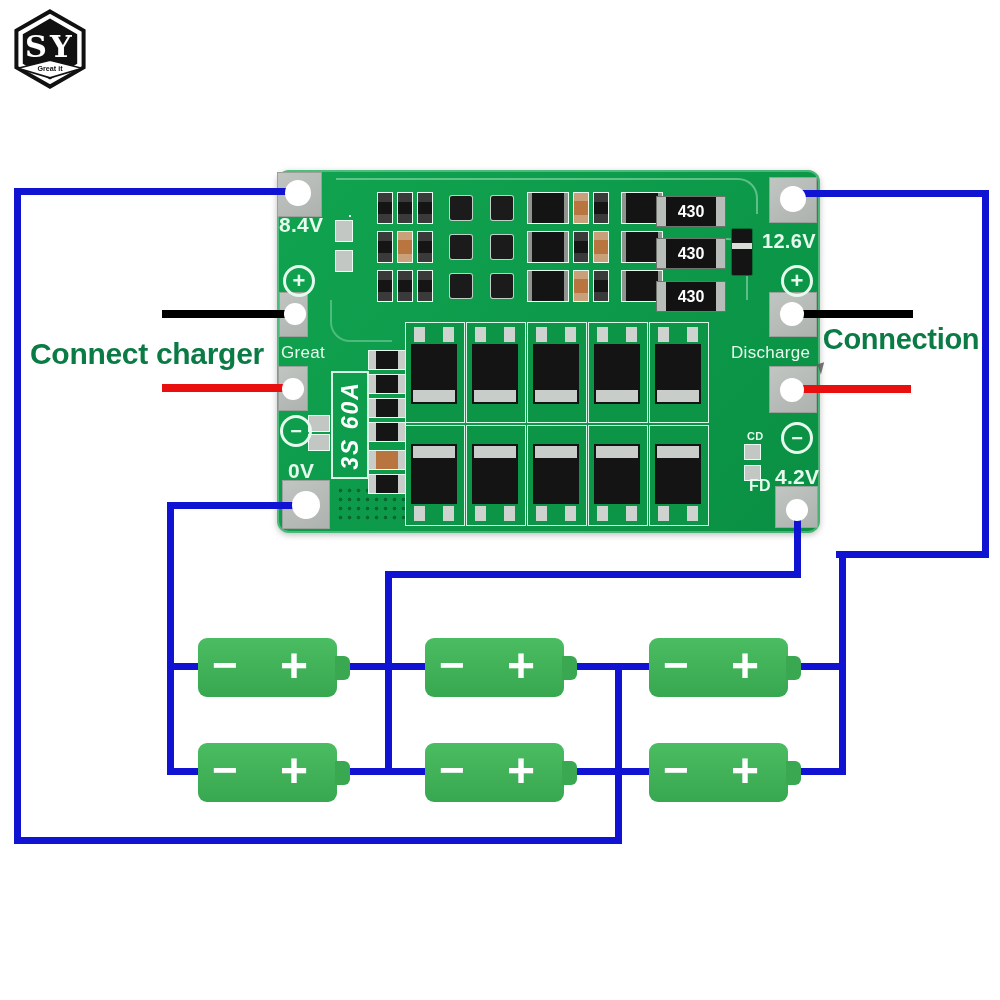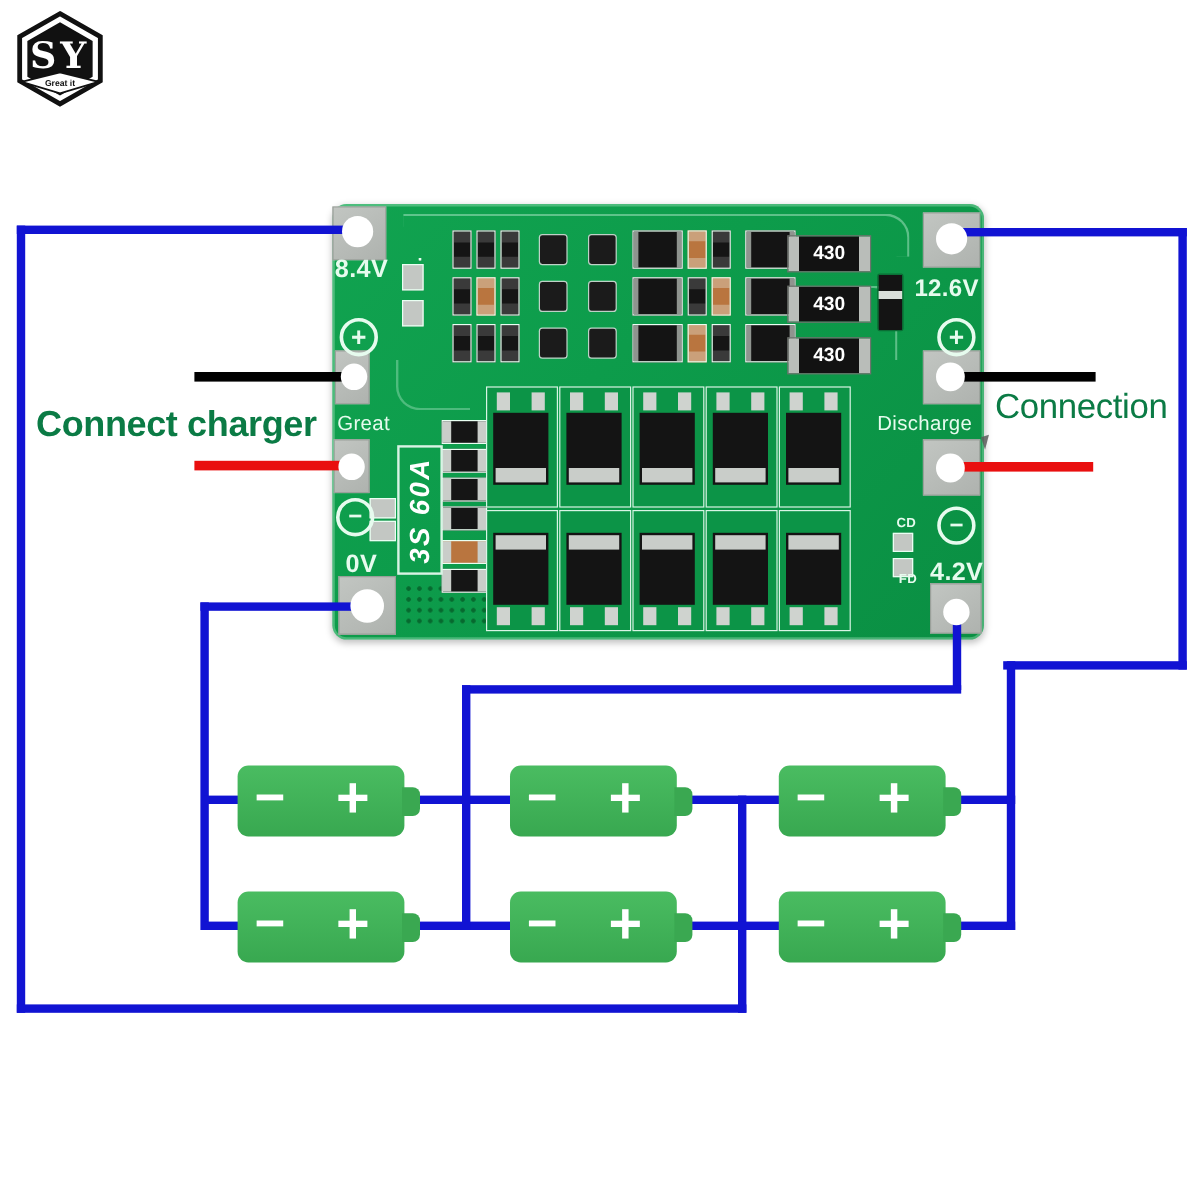--- a/index.html
+++ b/index.html
@@ -72,21 +72,21 @@
   .bat .nub{position:absolute;right:-13px;top:50%;transform:translateY(-50%);width:15px;height:24px;
             background:#3aa851;border-radius:0 6px 6px 0}
   .bat .bm{position:absolute;left:14px;top:50%;transform:translateY(-56%);color:#fff;
            font-weight:700;font-size:44px;line-height:1}
   .bat .bp{position:absolute;left:82px;top:50%;transform:translateY(-54%);color:#fff;
            font-weight:700;font-size:48px;line-height:1}
 
   
   .note{position:absolute;color:#0b7b45;font-weight:800;font-size:30px;letter-spacing:-.3px}
   .note2{position:absolute;left:818px;top:322px;width:166px;text-align:center;color:#0b7b45;
-         font-weight:400;font-size:29px;line-height:34px;letter-spacing:-.3px}
+         font-weight:700;font-size:29px;line-height:34px;letter-spacing:-.3px}
   .cursor{position:absolute;left:819px;top:363px;width:0;height:0;border-top:11px solid #5a5a5a;
           border-right:7px solid transparent;transform:rotate(-18deg);opacity:.85}
 
   .logo{position:absolute;left:10px;top:8px}
 </style>
 </head>
 <body>
 
 <div class="canvas">
 
@@ -211,21 +211,21 @@
   <div class="pad" style="left:282px;top:480px;width:48px;height:49px"></div>
   <div class="pad" style="left:775px;top:486px;width:43px;height:42px"></div>
 
   <div class="silk" style="left:279px;top:213px;font-size:21px">8.4V</div>
   <div class="silk" style="left:762px;top:230px;font-size:20px">12.6V</div>
   <div class="silk" style="left:281px;top:343px;font-size:17px;font-weight:400">Great</div>
   <div class="silk" style="left:731px;top:343px;font-size:17px;font-weight:400">Discharge</div>
   <div class="silk" style="left:288px;top:459px;font-size:21px">0V</div>
   <div class="silk" style="left:775px;top:465px;font-size:21px">4.2V</div>
   <div class="silk" style="left:747px;top:430px;font-size:11px">CD</div>
-  <div class="silk" style="left:749px;top:477px;font-size:11px">FD</div>
+  <div class="silk" style="left:749px;top:477px;font-size:16px">FD</div>
 
   <div class="sym" style="left:283px;top:265px">+</div>
   <div class="sym" style="left:280px;top:415px;font-size:20px">−</div>
   <div class="sym" style="left:781px;top:265px">+</div>
   <div class="sym" style="left:781px;top:422px;font-size:20px">−</div>
 
   <div class="wb" style="left:14px;top:188px;width:289px;height:7px"></div>
   <div class="wb" style="left:14px;top:188px;width:7px;height:656px"></div>
   <div class="wb" style="left:14px;top:837px;width:608px;height:7px"></div>
   <div class="wb" style="left:615px;top:663px;width:7px;height:181px"></div>

